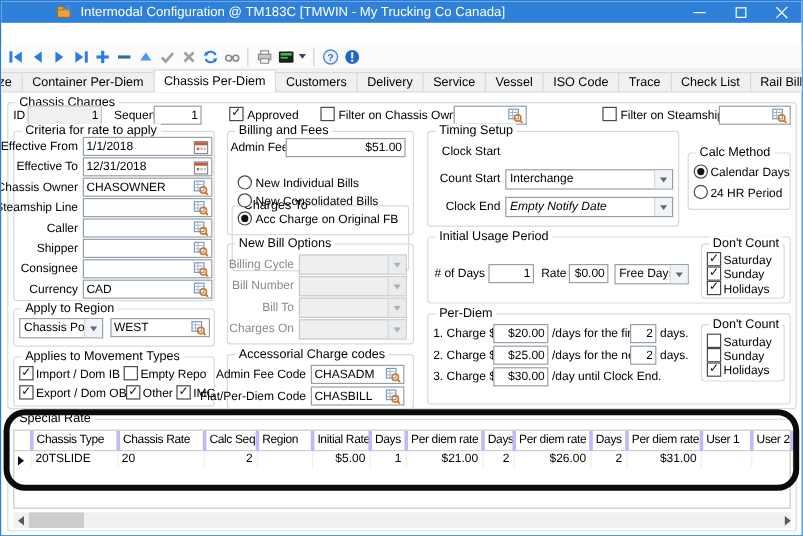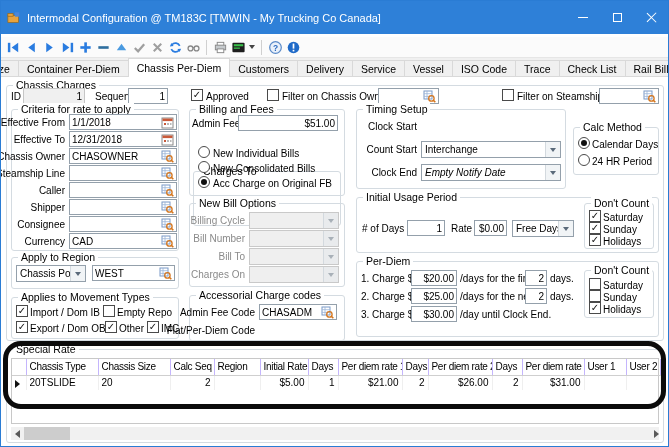--- a/index.html
+++ b/index.html
@@ -3,22 +3,22 @@
 <meta charset="utf-8">
 <style>
   * { margin:0; padding:0; box-sizing:border-box; }
   html,body { background:#888; font-family:"Liberation Sans", sans-serif; }
   #win {
     position:relative; width:669px; height:447px; background:#fff;
     border:1px solid #2a7cd4; overflow:hidden;
     font-family:"Liberation Sans", sans-serif; font-size:10px; color:#000;
   }
   
-  #titlebar { position:absolute; left:0; top:0; width:100%; height:33px; background:#2e80d8;
-    display:flex; align-items:center; color:#fff; }
+  #titlebar { position:absolute; left:0; top:0; width:100%; height:18px; background:#2e80d8;
+    display:flex; align-items:center; color:#fff;padding-left:40px; }
   #titlebar .ticon { width:14px; height:14px; margin-left:6px; }
   #titlebar .ttext { margin-left:6px; font-size:11px; white-space:nowrap; }
   .cap-btns { margin-left:auto; display:flex; height:100%; }
   .cap-btn { width:34px; height:100%; display:flex; align-items:center; justify-content:center; }
   .cap-min { width:10px; height:1px; background:#fff; }
   .cap-max { width:9px; height:9px; border:1px solid #fff; }
   .cap-x { position:relative; width:11px; height:11px; }
   .cap-x::before,.cap-x::after { content:""; position:absolute; left:5px; top:-1px; width:1.4px; height:13px; background:#fff; }
   .cap-x::before { transform:rotate(45deg); } .cap-x::after { transform:rotate(-45deg); }
   
@@ -60,21 +60,21 @@
   .dd .t { flex:1; padding:0 3px; font-size:10px; white-space:nowrap; overflow:hidden; align-self:center; }
   .dd .b { width:15px; background:#f1f4f6; border-left:1px solid #d3d9de; display:flex; align-items:center; justify-content:center; }
   .dd .b::after { content:""; border-left:3.5px solid transparent; border-right:3.5px solid transparent; border-top:4px solid #5a6a7a; }
   .dd.disabled { background:#efefef; border-color:#c9c9c9; }
   .dd.disabled .b { background:#e9ebed; }
   .dd.disabled .b::after { border-top-color:#a8b0b8; }
   
   #srgrid { position:absolute; left:10px; top:357px; width:648px; height:66px; border:1px solid #c8c8c8; background:#fff; }
   #srgrid table { border-collapse:collapse; width:100%; table-layout:fixed; font-size:10px; }
   #srgrid th { font-weight:normal; text-align:left; height:16px; padding:0 3px;
-    border-right:1px solid #c4b5fd; border-bottom:1px solid #cfcfcf; white-space:nowrap; overflow:hidden; letter-spacing:-0.3px; }
+    border-right:3px solid #c4b5fd; border-bottom:1px solid #cfcfcf; white-space:nowrap; overflow:hidden; letter-spacing:-0.3px; }
   #srgrid td { height:15px; padding:0 3px; border-right:1px solid #efefef; white-space:nowrap; overflow:hidden; }
   #srgrid .num { text-align:right; }
   #srgrid .marker { position:relative; }
   #srgrid .marker::after { content:""; position:absolute; left:3px; top:4px;
     border-top:4px solid transparent; border-bottom:4px solid transparent; border-left:5px solid #111; }
   
   .hsb { position:absolute; left:10px; top:426px; width:648px; height:13px; background:#f1f1f1; display:flex; align-items:center; }
   .hsb .sbtn { width:13px; height:13px; display:flex; align-items:center; justify-content:center; }
   .hsb .arr-l { border-top:4px solid transparent; border-bottom:4px solid transparent; border-right:5px solid #5a5a5a; }
   .hsb .arr-r { border-top:4px solid transparent; border-bottom:4px solid transparent; border-left:5px solid #5a5a5a; margin-left:auto; }
@@ -447,20 +447,31 @@
     <span class="fic">
         <svg viewBox="0 0 13 13" xmlns="http://www.w3.org/2000/svg">
           <rect x="1" y="1" width="8" height="8" fill="#fff" stroke="#7a9ac8"></rect>
           <path d="M1 3.7 H9 M1 6.4 H9 M4 1 V9" stroke="#9ab4d8" stroke-width="0.8" fill="none"></path>
           <circle cx="8.4" cy="8.4" r="2.7" fill="none" stroke="#d4761e" stroke-width="1.3"></circle>
           <path d="M10.3 10.3 L12.3 12.3" stroke="#d4761e" stroke-width="1.6"></path>
         </svg>
       </span>
   </div>
   <span class="lbl ra" style="right:413px;top:324px;">Flat/Per-Diem Code</span>
+  <div class="tb" style="left:258px;top:321px;width:78px;">
+    <span class="val">CHASBILL</span>
+    <span class="fic">
+        <svg viewBox="0 0 13 13" xmlns="http://www.w3.org/2000/svg">
+          <rect x="1" y="1" width="8" height="8" fill="#fff" stroke="#7a9ac8"></rect>
+          <path d="M1 3.7 H9 M1 6.4 H9 M4 1 V9" stroke="#9ab4d8" stroke-width="0.8" fill="none"></path>
+          <circle cx="8.4" cy="8.4" r="2.7" fill="none" stroke="#d4761e" stroke-width="1.3"></circle>
+          <path d="M10.3 10.3 L12.3 12.3" stroke="#d4761e" stroke-width="1.6"></path>
+        </svg>
+      </span>
+  </div>
 
   <div class="group" style="left:355px;top:108px;width:210px;height:80px;">
     <span class="legend">Timing Setup</span>
   </div>
   <span class="lbl ra" style="right:251px;top:120px;">Clock Start</span>
   <span class="lbl ra" style="right:251px;top:143px;">Count Start</span>
   <div class="dd" style="left:420px;top:140px;width:140px;">
     <span class="t">Interchange</span>
       <span class="b"></span>
   </div>
@@ -557,21 +568,21 @@
           <col style="width:64px">
           <col style="width:30px">
           <col style="width:62px">
         <col style="width:42px">
           <col style="width:34px">
       </colgroup>
       <tbody>
           <tr>
         <th></th>
         <th>Chassis Type</th>
-        <th>Chassis Size</th>
+        <th>Chassis Rate</th>
         <th>Calc Seq</th>
         <th>Region</th>
         <th>Initial Rate</th>
         <th>Days</th>
         <th>Per diem rate 1</th>
         <th>Days</th>
         <th>Per diem rate 2</th>
         <th>Days</th>
         <th>Per diem rate 3</th>
         <th>User 1</th>

